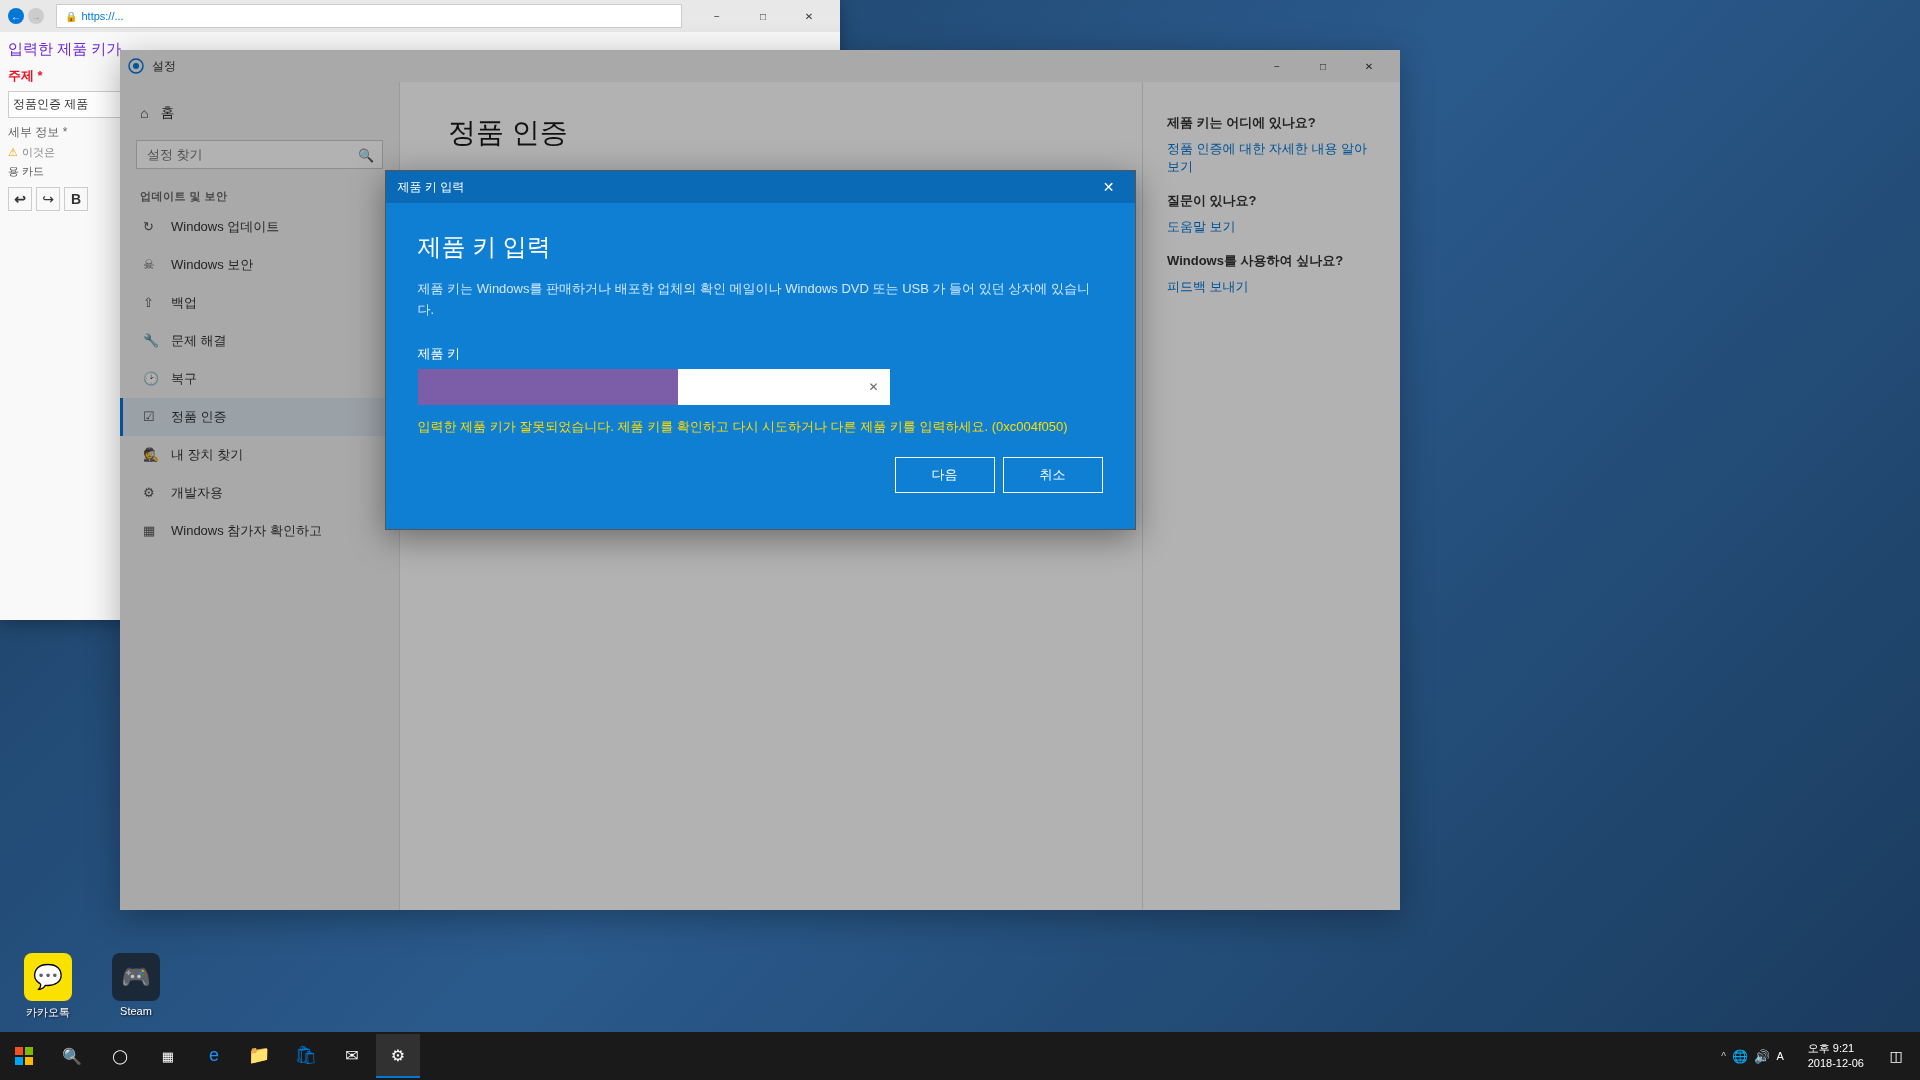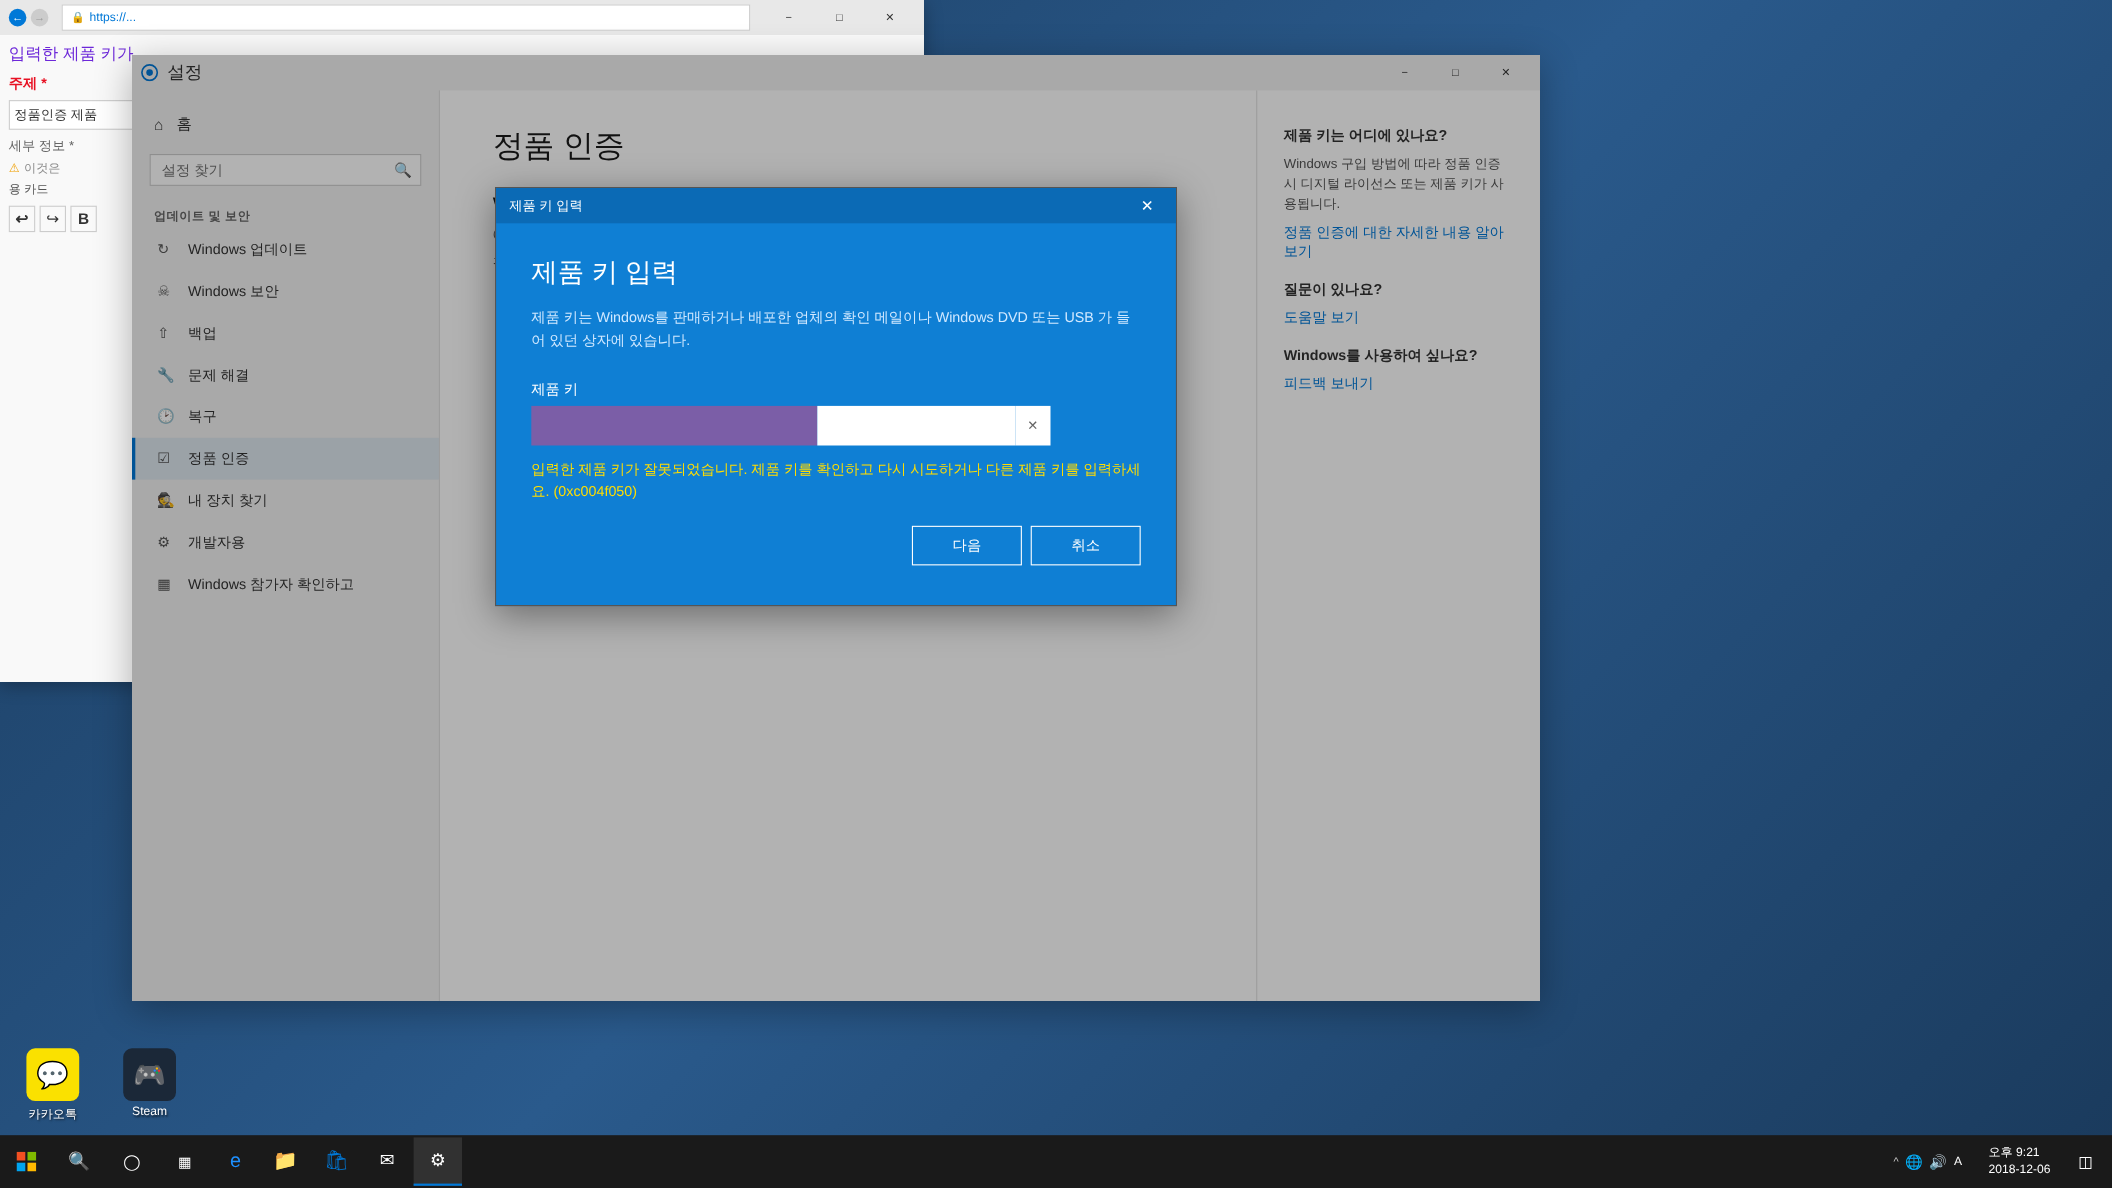--- a/index.html
+++ b/index.html
@@ -180,21 +180,21 @@
     .settings-titlebar {
       height: 32px;
       background: #f2f2f2;
       display: flex;
       align-items: center;
       padding: 0 8px;
       border-bottom: none;
     }
 
     .settings-titlebar .title {
-      font-size: 16px;
+      font-size: 12px;
       color: #333;
       margin-left: 8px;
       flex: 1;
     }
 
     .window-controls {
       display: flex;
       gap: 0;
     }
 
@@ -362,21 +362,21 @@
       height: 100%;
       background: rgba(0,0,0,0.3);
       display: flex;
       align-items: flex-start;
       justify-content: center;
       z-index: 50;
       padding-top: 120px;
     }
 
     .product-key-dialog {
-      width: 620px;
+      width: 751px;
       background: #0f7fd4;
       border: 1px solid #555;
       box-shadow: 0 8px 32px rgba(0,0,0,0.4);
     }
 
     .dialog-titlebar {
       height: 32px;
       background: #0b6ab5;
       display: flex;
       align-items: center;
@@ -629,21 +629,20 @@
         <div class="settings-section-title">Windows</div>
         <div class="settings-row">
           <span class="settings-label">에디션</span>
           <span class="settings-value">Windows 10 Pro</span>
         </div>
         <div class="settings-description">활성한    조직이 정품 인증 서비스를 사용하여 Windows 정품 인...</div>
       </div>
 
       <div class="settings-right">
         <div class="right-section-title">제품 키는 어디에 있나요?</div>
-        <p style="font-size:12px;color:#555;margin-bottom:8px;line-height:1.5;">Windows 구입 방법에 따라 정품 인증 시 디지털 라이선스 또는 제품 키가 사용됩니다.</p>
         <a class="right-link">정품 인증에 대한 자세한 내용 알아 보기</a>
 
         <div class="right-section-title">질문이 있나요?</div>
         <a class="right-link">도움말 보기</a>
 
         <div class="right-section-title">Windows를 사용하여 싶나요?</div>
         <a class="right-link">피드백 보내기</a>
       </div>
     </div>
 

